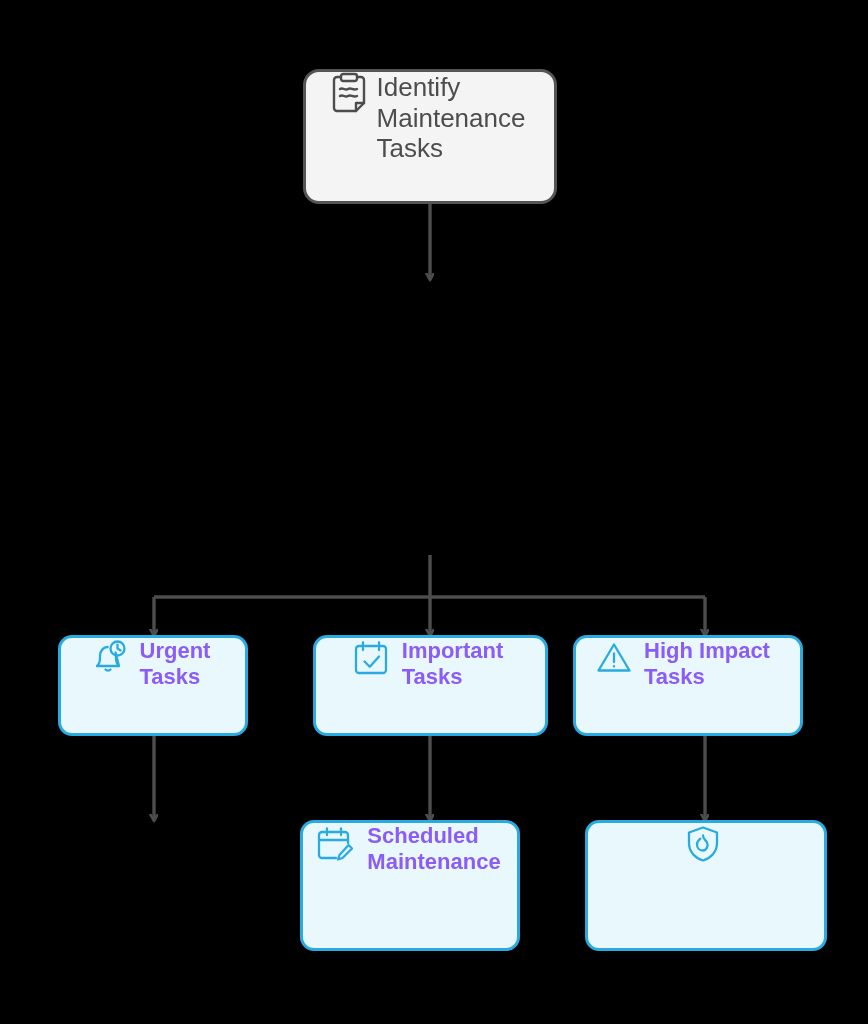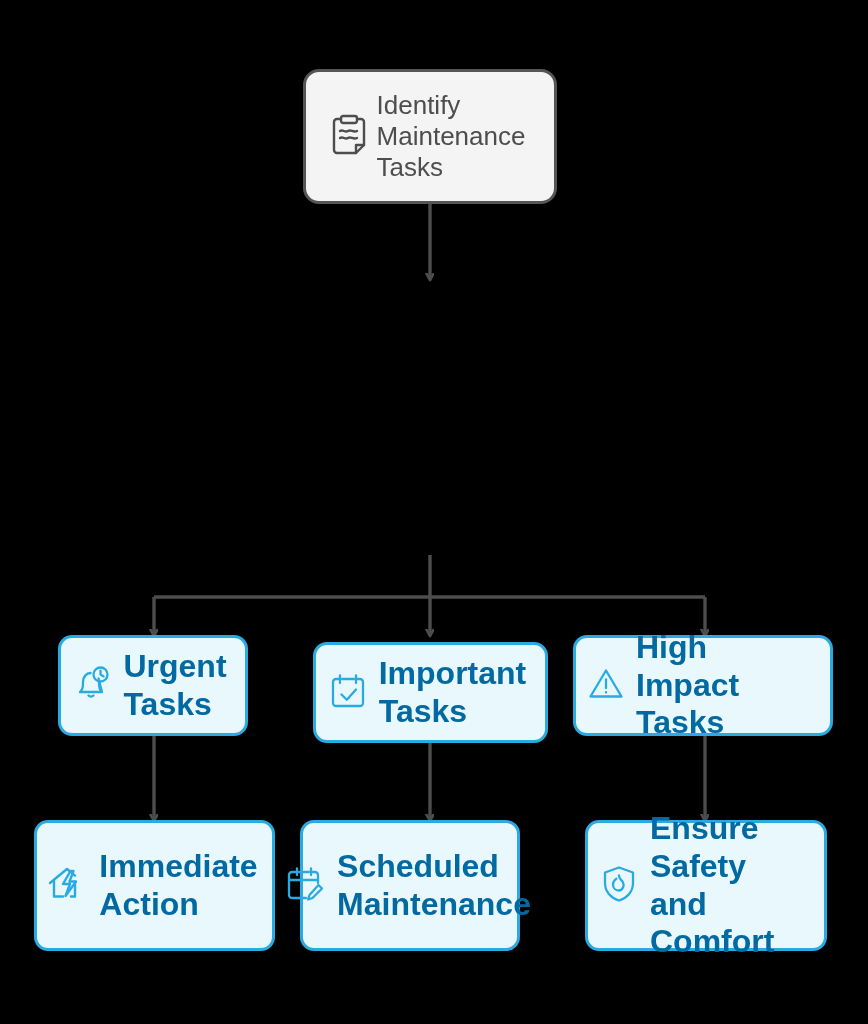--- a/index.html
+++ b/index.html
@@ -21,21 +21,20 @@
     width: 868px;
     height: 1024px;
     pointer-events: none;
   }
 
   .node {
     position: absolute;
     box-sizing: border-box;
     display: flex;
     flex-direction: row;
-    align-items: center;
     justify-content: center;
     gap: 10px;
   }
   .node .label {
     white-space: pre-line;
     line-height: 1.18;
     text-align: center;
   }
   .node .ico {
     flex: 0 0 auto;
@@ -75,22 +74,22 @@
     z-index: 2;
   }
 
   
   .node-blue {
     background: #e9f8fd;
     border: 3px solid #29abe2;
     border-radius: 14px;
   }
   .node-blue .label {
-    color: #0369a1;
-    font-size: 32px;
+    color: #8b5cf6;
+    font-size: 22px;
     font-weight: 700;
     text-align: left;
   }
 </style>
 </head>
 <body>
 
 <div id="canvas">
 
   <svg id="edges" viewBox="0 0 868 1024" width="868" height="1024">
@@ -136,58 +135,46 @@
         <path d="M7,28 C10.5,25.5 10,22 10,18 C10,12.8 13.3,9.2 17.6,9 M25.5,14.5 C26,16 26,17 26,18 C26,22 25.5,25.5 29,28 Z M7,28 H29"></path>
         <path d="M15.5,31.5 A3.4,3.4 0 0 0 20.5,31.5"></path>
         <circle cx="27.5" cy="10.5" r="7"></circle>
         <path d="M27.5,6.6 V10.6 L30.6,12.4"></path>
       </svg>
     </span>
     <span class="label">Urgent
 Tasks</span>
   </div>
 
-  <div class="node node-blue" style="left:313px; top:635px; width:235px; height:101px; padding:0 16px 0 10px;margin-top:7px;">
+  <div class="node node-blue" style="left:313px; top:635px; width:235px; height:101px; padding:0 16px 0 10px;">
     <span class="ico">
       <svg width="40" height="40" viewBox="0 0 40 40" fill="none" stroke="#29abe2" stroke-width="2.3" stroke-linecap="round" stroke-linejoin="round">
         <path d="M11,8 H7 A3,3 0 0 0 4,11 V32 A3,3 0 0 0 7,35 H31 A3,3 0 0 0 34,32 V11 A3,3 0 0 0 31,8 H27"></path>
         <path d="M11,4.5 V12"></path>
         <path d="M27,4.5 V12"></path>
         <path d="M13,8 H25"></path>
         <path d="M12.5,23.5 L17.8,28.8 L27,18.5"></path>
       </svg>
     </span>
     <span class="label">Important
 Tasks</span>
   </div>
 
-  <div class="node node-blue" style="left:573px; top:635px; width:260px; height:101px; padding:0 22px 0 10px;">
+  <div class="node node-blue" style="left:573px; top:635px; width:230px; height:101px; padding:0 22px 0 10px;">
     <span class="ico">
       <svg width="40" height="40" viewBox="0 0 40 40" fill="none" stroke="#29abe2" stroke-width="2.3" stroke-linecap="round" stroke-linejoin="round">
         <path d="M20,6.5 L35.5,32.5 H4.5 Z"></path>
         <path d="M20,15.5 V24"></path>
         <path d="M20,28.2 V28.4"></path>
       </svg>
     </span>
     <span class="label">High Impact
 Tasks</span>
   </div>
 
-  <div class="node node-blue" style="left:34px; top:820px; width:241px; height:131px; padding:0 16px 0 10px;">
-    <span class="ico">
-      <svg width="44" height="44" viewBox="0 0 44 44" fill="none" stroke="#29abe2" stroke-width="2.4" stroke-linecap="round" stroke-linejoin="round">
-        <path d="M5,21 L22,7 L30,13.6"></path>
-        <path d="M9,18.5 V34.5 H18"></path>
-        <path d="M30,20 V34.5 H26"></path>
-        <path d="M25.5,9 L18,22 H25 L20.5,34 L31,19.5 H24.5 L28.5,9 Z"></path>
-      </svg>
-    </span>
-    <span class="label">Immediate
-Action</span>
-  </div>
 
   <div class="node node-blue" style="left:300px; top:820px; width:220px; height:131px; padding:0 12px 0 8px;">
     <span class="ico">
       <svg width="42" height="42" viewBox="0 0 42 42" fill="none" stroke="#29abe2" stroke-width="2.3" stroke-linecap="round" stroke-linejoin="round">
         <path d="M12,9 H7 A3,3 0 0 0 4,12 V32 A3,3 0 0 0 7,35 H21"></path>
         <path d="M33,20 V12 A3,3 0 0 0 30,9 H26"></path>
         <path d="M12,5.5 V12"></path>
         <path d="M26,5.5 V12"></path>
         <path d="M14,9 H24"></path>
         <path d="M4,17 H33"></path>
@@ -198,18 +185,15 @@
 Maintenance</span>
   </div>
 
   <div class="node node-blue" style="left:585px; top:820px; width:242px; height:131px; padding:0 16px 0 10px;">
     <span class="ico">
       <svg width="42" height="42" viewBox="0 0 42 42" fill="none" stroke="#29abe2" stroke-width="2.3" stroke-linecap="round" stroke-linejoin="round">
         <path d="M21,4.5 L35,9.5 V20 C35,29 28.8,35.2 21,37.5 C13.2,35.2 7,29 7,20 V9.5 Z"></path>
         <path d="M21,12.5 C21,16 23.5,16.8 24.8,19 C26.8,22.4 24.6,27.5 21,27.5 C17.4,27.5 15,24.8 15,21.4 C15,18.6 16.8,16.8 18.4,15.6"></path>
       </svg>
     </span>
-    <span class="label">Ensure
-Safety and
-Comfort</span>
   </div>
 
 </div>
 
 </body></html>

